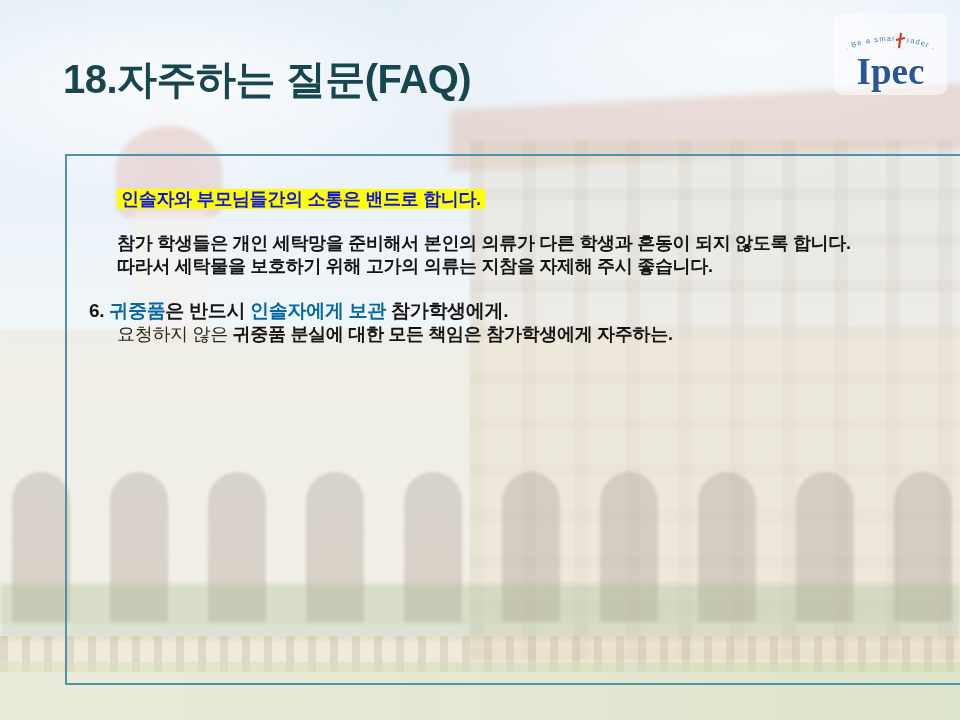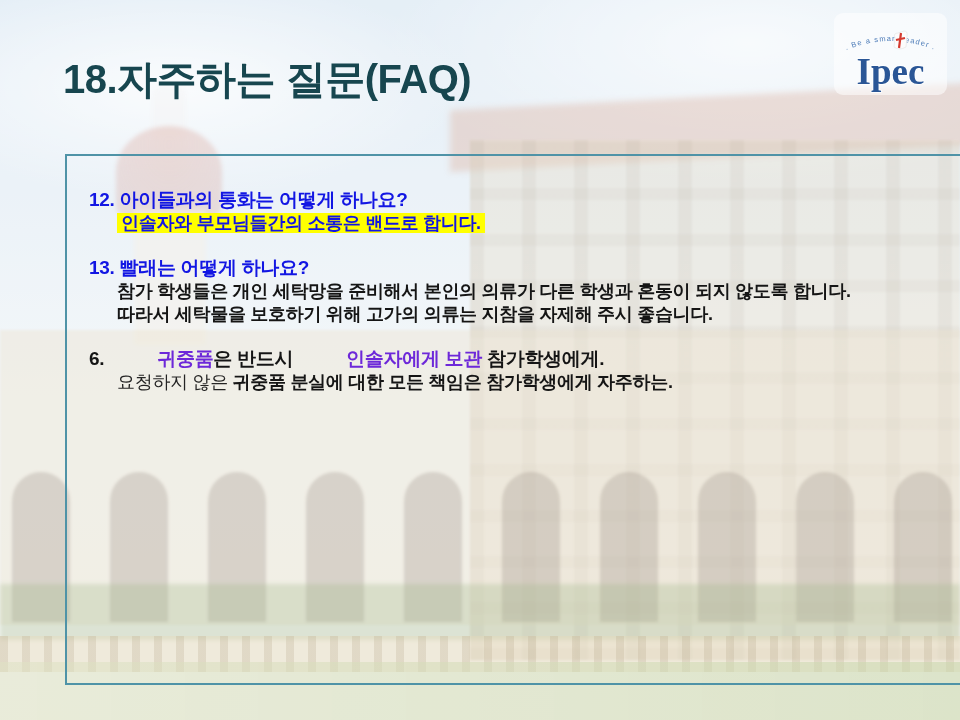--- a/index.html
+++ b/index.html
@@ -67,21 +67,21 @@
     padding:32px 20px 0 22px;box-sizing:content-box;
   }
   .faq-item{margin-bottom:21px;}
   .faq-q{font-size:19px;line-height:24px;letter-spacing:-.3px;}
   .faq-line{font-size:18px;line-height:23px;margin-left:28px;letter-spacing:-.3px;}
   .seg{white-space:pre-wrap;}
   .s-q{color:#1216e3;font-weight:800;}
   .s-b{color:#151515;font-weight:700;}
   .s-accent{color:#7aa3e8;font-weight:700;}
   .s-hl{color:#1216e3;font-weight:800;background:#ffff00;padding:0 4px;}
-  .s-red{color:#6d28d9;font-weight:800;margin-left:48px;}
+  .s-red{color:#0369a1;font-weight:800;}
   .s-light{color:#242424;font-weight:400;margin-top:44px;}
 </style>
 </head>
 <body>
 
 <div class="photo">
   <div class="sky"></div>
   <div class="tower-cupola"></div>
   <div class="tower-dome"></div>
   <div class="tower-shaft"></div>
@@ -119,25 +119,23 @@
       <path d="M3 7 Q1 2 6 2 L12 0 Q16 0 15 5 L14 16 Q7 20 2 16 Z" fill="#fcfcfc" stroke="#e2e2e2" stroke-width="0.6"></path>
       <path d="M4 9 L13 7 M9 2 L7 17" stroke="#d43a2f" stroke-width="2.2" fill="none"></path>
     </g>
     <text x="56.5" y="71" text-anchor="middle" font-size="37" font-weight="bold" font-family="Liberation Serif, serif" fill="#2a5696" stroke="#ffffff" stroke-width="1.5" paint-order="stroke">Ipec</text>
   </svg>
 </div>
 
 <div class="faq-box">
   <div>
       <div class="faq-item">
-        <div class="faq-q"><span class="seg s-q">12. 아이들과의 통화는 어떻게 하나요?</span></div>
         <div class="faq-line"><span class="seg s-hl">인솔자와 부모님들간의 소통은 밴드로 합니다.</span></div>
       </div>
       <div class="faq-item">
-        <div class="faq-q"><span class="seg s-q">13. 빨래는 어떻게 하나요?</span></div>
         <div class="faq-line"><span class="seg s-b">참가 학생들은 개인 세탁망을 준비해서 본인의 의류가 다른 학생과 혼동이 되지 않도록 합니다.</span></div>
         <div class="faq-line"><span class="seg s-b">따라서 세탁물을 보호하기 위해 고가의 의류는 지참을 자제해 주시 좋습니다.</span></div>
       </div>
       <div class="faq-item">
         <div class="faq-q"><span class="seg s-b">6. </span><span class="seg s-red">귀중품</span><span class="seg s-b">은 반드시 </span><span class="seg s-red">인솔자에게 보관</span><span class="seg s-b"> 참가학생에게.</span></div>
         <div class="faq-line"><span class="seg s-light">요청하지 않은 </span><span class="seg s-b">귀중품 분실에 대한 모든 책임은 참가학생에게 자주하는.</span></div>
       </div>
     </div>
 </div>
 

